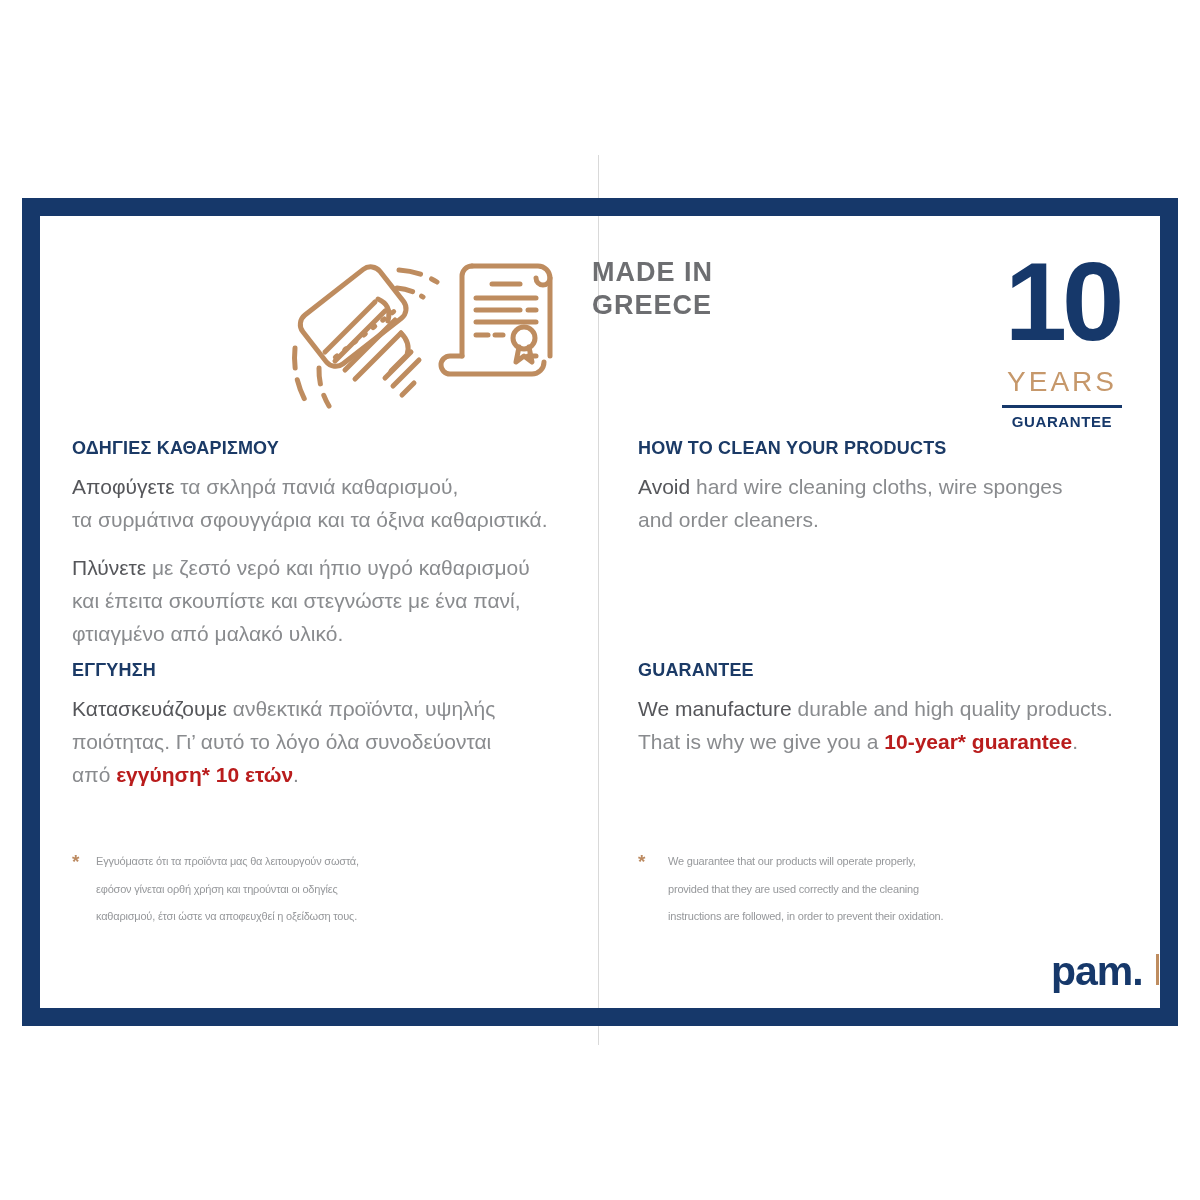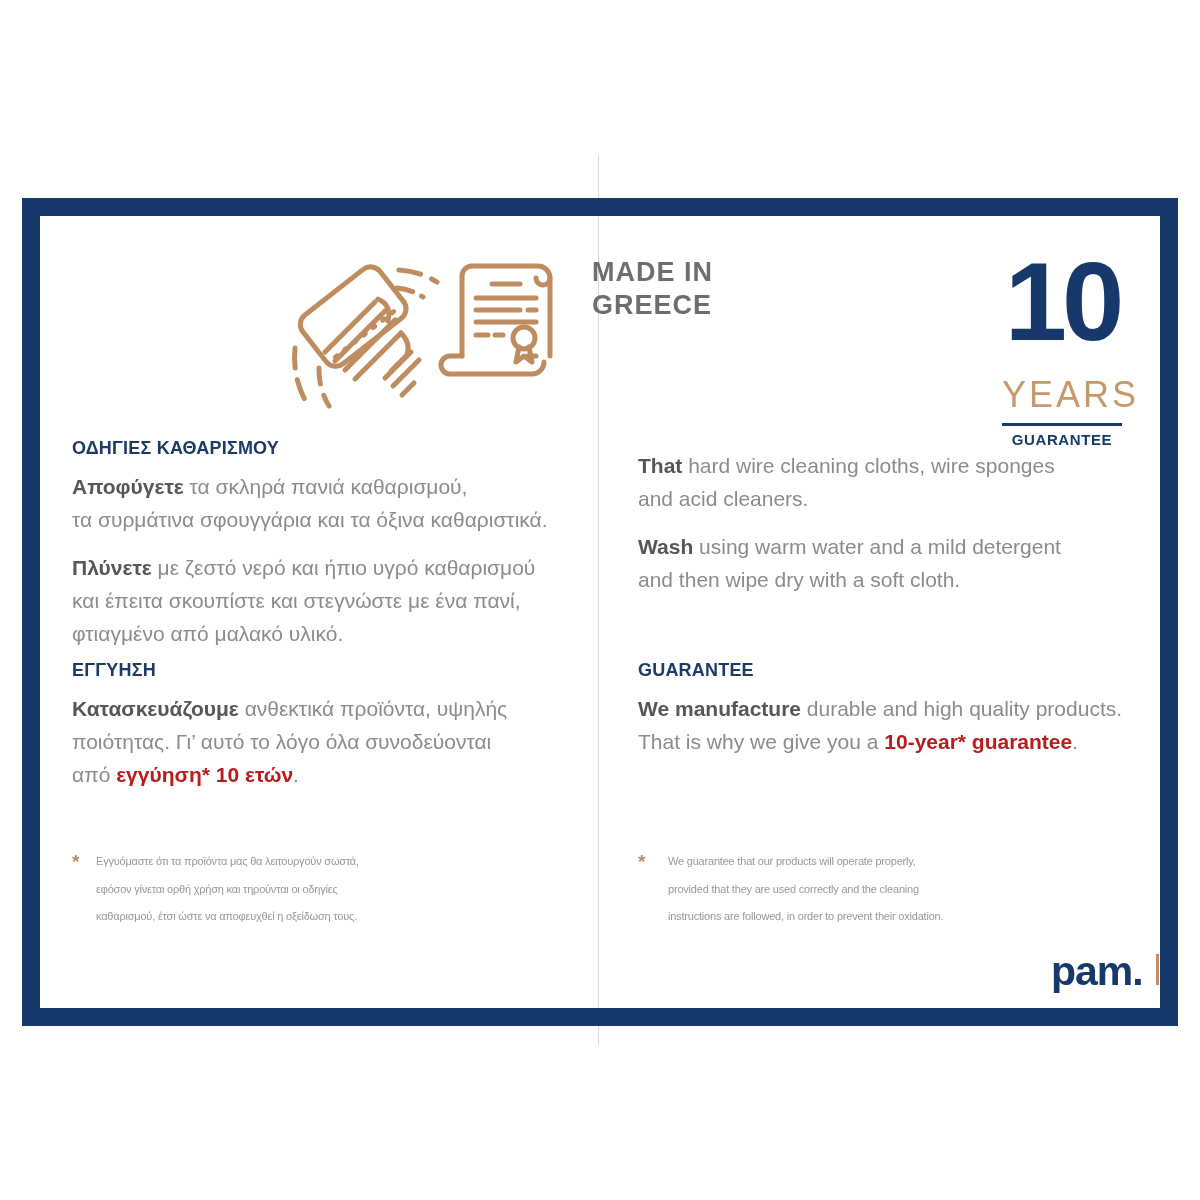--- a/index.html
+++ b/index.html
@@ -27,41 +27,41 @@
     color:#6d6e71;font-size:27px;font-weight:600;letter-spacing:1px;
     line-height:33px;
   }
   
   .badge{position:absolute;left:1002px;top:248px;width:120px;text-align:center;}
   .badge-number{
     color:#16386A;font-weight:bold;font-size:112px;line-height:108px;
     letter-spacing:-5px;
   }
   .badge-years{
-    color:#C6986B;font-size:36px;font-weight:500;letter-spacing:3px;
-    margin-top:18px;text-align:center;
+    color:#C6986B;font-size:28px;font-weight:500;letter-spacing:3px;
+    margin-top:10px;text-align:center;
   }
   .badge-divider{height:3px;background:#16386A;margin:7px 0 5px 0;}
   .badge-guarantee{
     color:#16386A;font-weight:bold;font-size:15px;letter-spacing:0.6px;
     text-align:center;
   }
   
   .col{position:absolute;width:525px;}
   .col-left{left:72px;}
   .col-right{left:638px;}
   .section-heading{
     color:#1b3a66;font-weight:bold;font-size:18px;letter-spacing:0.2px;
     margin:0;
   }
   .body-text{
     margin:0;white-space:pre;
     color:#898b8e;font-size:21px;line-height:33px;
   }
-  .lead{font-weight:bold;color:#55565a;}
+  .lead{font-weight:normal;color:#55565a;}
   .highlight{font-weight:bold;color:#b91c1c;}
   .sec-clean{top:438px;}
   .sec-clean .body-text{margin-top:11px;}
   .sec-clean .body-text + .body-text{margin-top:15px;}
   .sec-guarantee{top:660px;}
   .sec-guarantee .body-text{margin-top:11px;}
   .footnote{
     position:absolute;top:848px;display:flex;align-items:flex-start;
   }
   .fn-left{left:72px;width:525px;}
@@ -173,24 +173,23 @@
 </div>
 
 <div class="footnote fn-left">
   <span class="fn-star">*</span>
   <div class="fn-text">Εγγυόμαστε ότι τα προϊόντα μας θα λειτουργούν σωστά,
 εφόσον γίνεται ορθή χρήση και τηρούνται οι οδηγίες
 καθαρισμού, έτσι ώστε να αποφευχθεί η οξείδωση τους.</div>
 </div>
 
 <div class="col col-right sec-clean">
-  <p class="body-text"><span class="lead">That</span><span> hard wire cleaning cloths, wire sponges
-and acid cleaners.</span></p>
-  <p class="body-text"><span class="lead">Wash</span><span> using warm water and a mild detergent
-and then wipe dry with a soft cloth.</span></p>
+  <h2 class="section-heading">HOW TO CLEAN YOUR PRODUCTS</h2>
+  <p class="body-text"><span class="lead">Avoid</span><span> hard wire cleaning cloths, wire sponges
+and order cleaners.</span></p>
 </div>
 
 <div class="col col-right sec-guarantee">
   <h2 class="section-heading">GUARANTEE</h2>
   <p class="body-text"><span class="lead">We manufacture</span><span> durable and high quality products.
 That is why we give you a </span><span class="highlight">10-year* guarantee</span><span>.</span></p>
 </div>
 
 <div class="footnote fn-right">
   <span class="fn-star">*</span>

